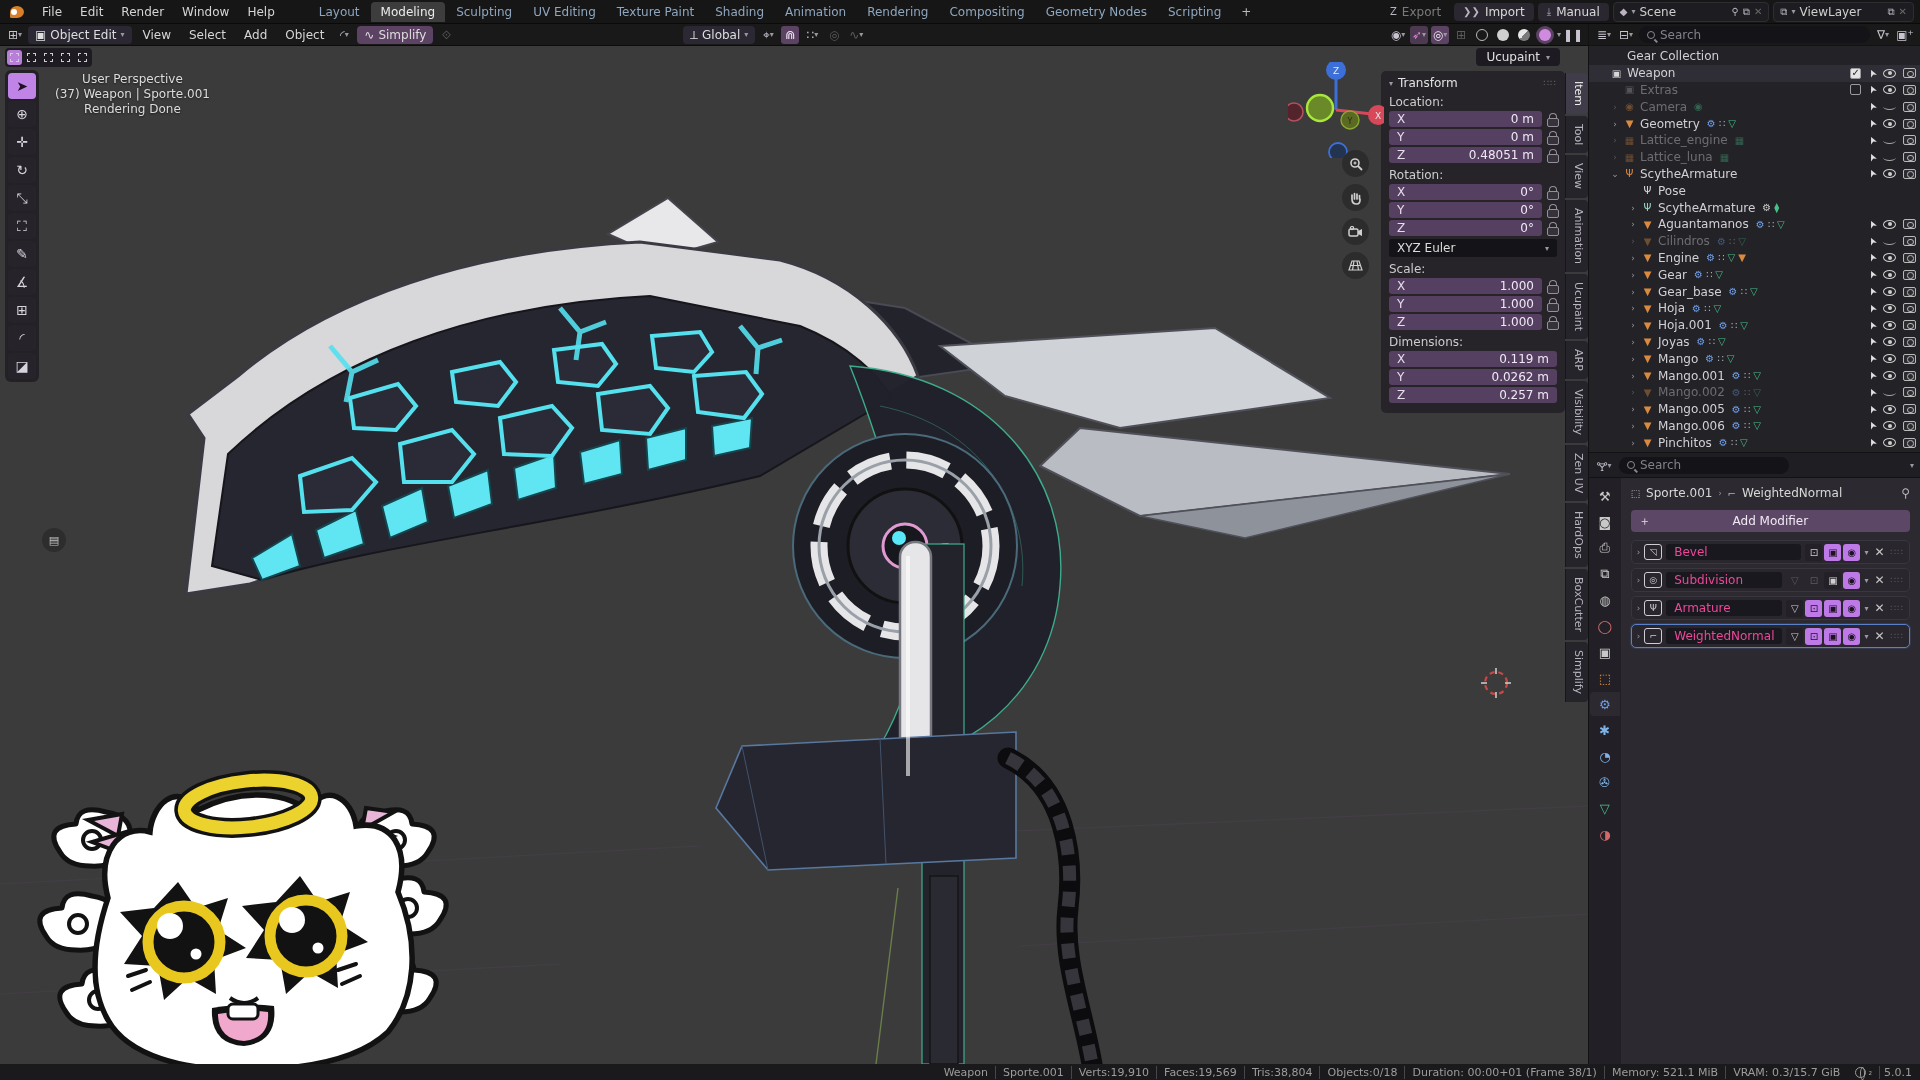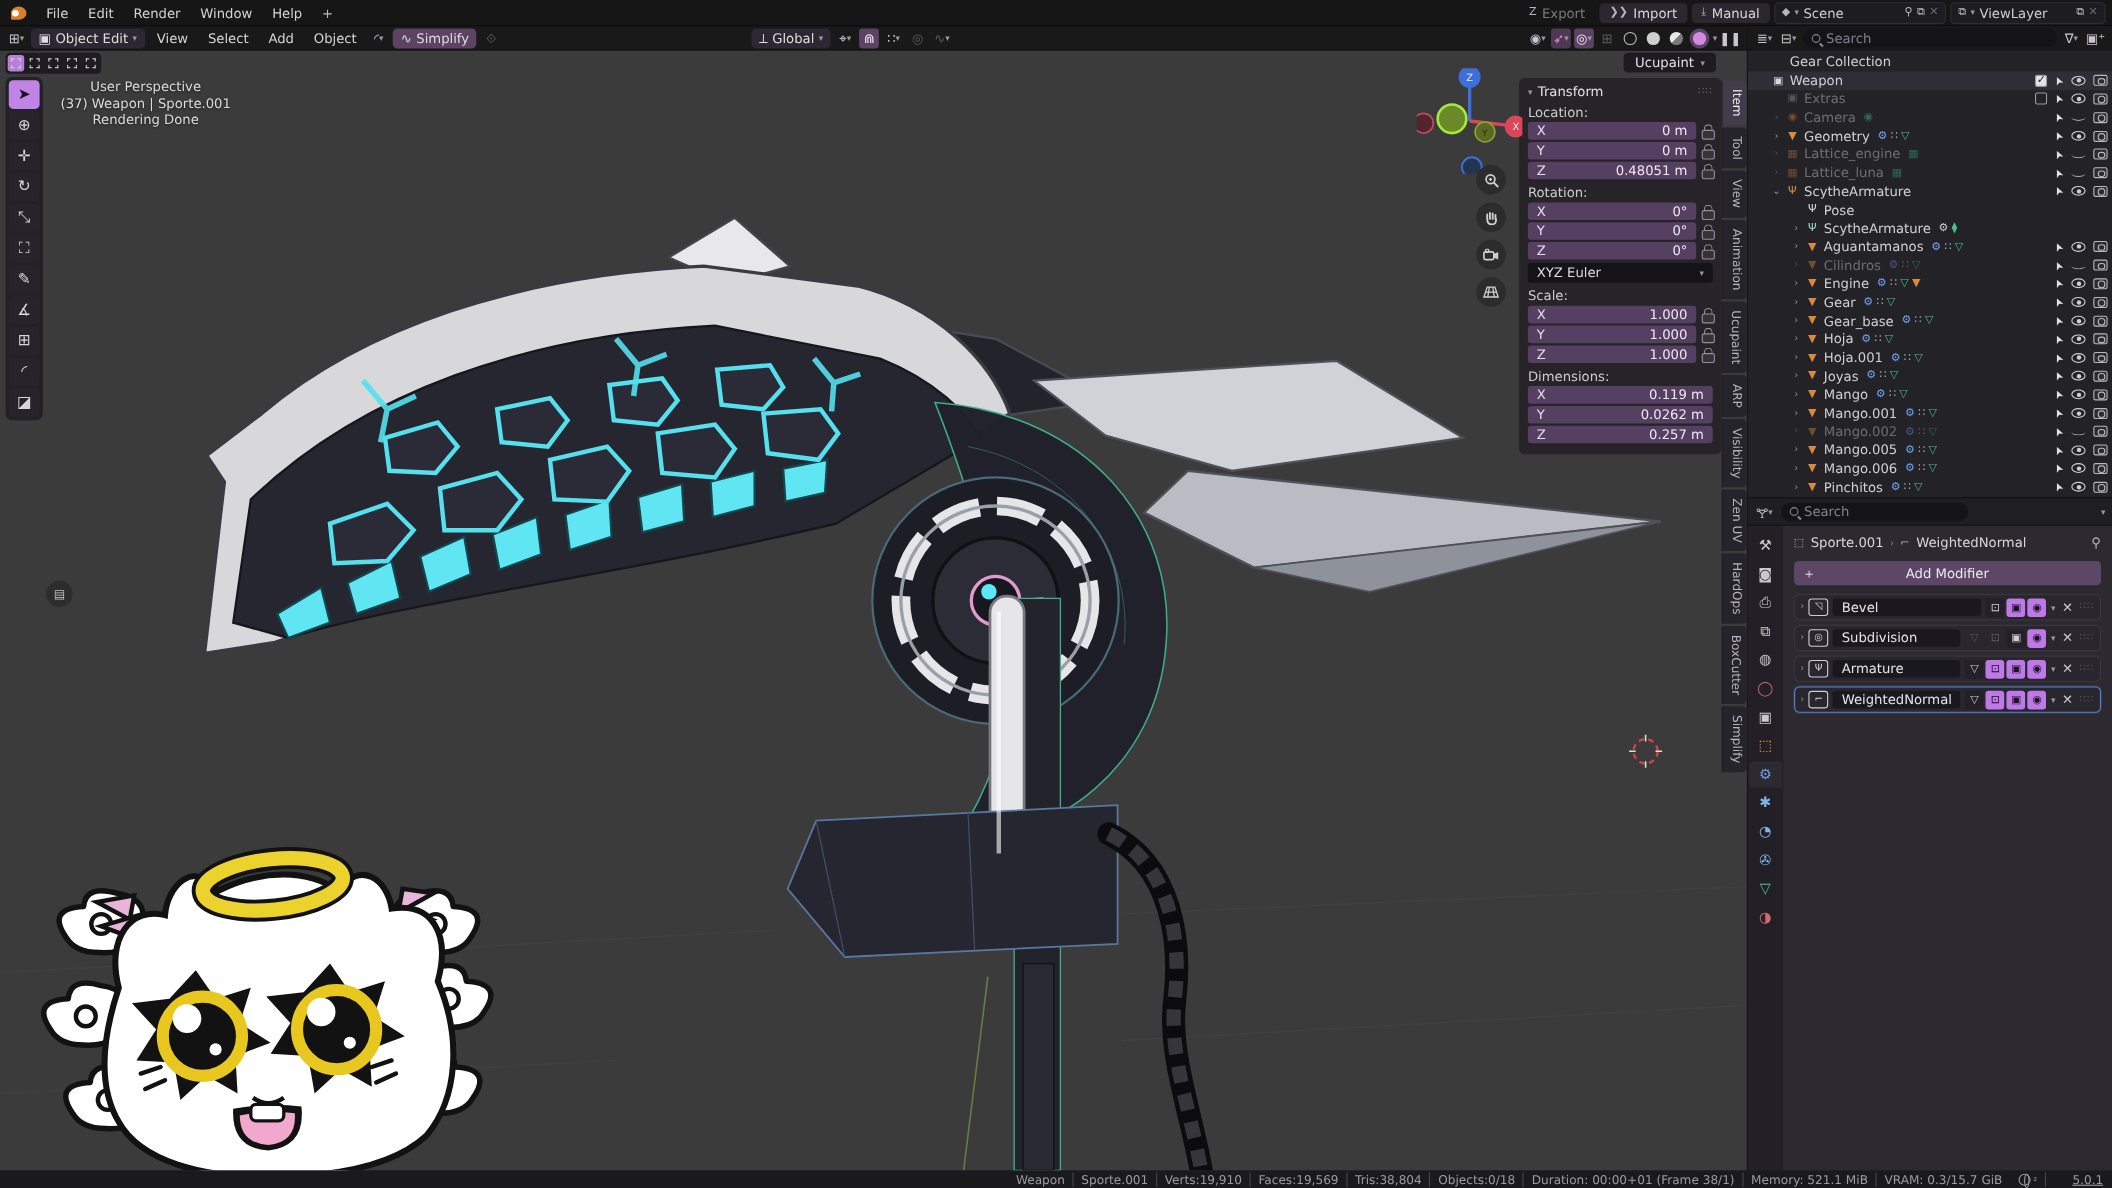--- a/index.html
+++ b/index.html
@@ -123,45 +123,58 @@
   .ptab.active { background:#2c2a30; }
   #pbody { flex:1; padding:8px 10px; }
   .crumb { display:flex; align-items:center; gap:6px; color:#d8d8d8; margin-bottom:10px; }
   .crumb .pin { margin-left:auto; color:#b9b4c0; }
   .addmod { background:#5d4766; border-radius:4px; height:22px; display:flex; align-items:center; justify-content:center; position:relative; color:#f0e9f3; margin-bottom:8px; }
   .addmod .plus { position:absolute; left:8px; color:#e3d8e8; }
   .mod { display:flex; align-items:center; gap:4px; background:#29262e; border:1px solid #39363f; border-radius:5px; height:24px; padding:0 5px; margin-bottom:4px; }
   .mod.selected { border-color:#5a80c8; box-shadow:0 0 0 1px #5a80c833; }
   .mod .exp { color:#9a97a1; font-size:9px; }
   .mod .mico { width:18px; height:16px; border:1.3px solid #cfccd4; border-radius:3px; display:flex; align-items:center; justify-content:center; font-size:9px; color:#cfccd4; }
-  .mod .mname { flex:1; background:#1a181f; border-radius:3px; padding:1px 8px; color:#e5e5e5; }
+  .mod .mname { flex:1; background:#1a181f; border-radius:3px; padding:1px 8px; color:#ec4899; }
   .tgl { width:17px; height:17px; border-radius:3px; display:flex; align-items:center; justify-content:center; font-size:10px; color:#cfcfcf; background:#232027; }
   .tgl.on { background:#bd79e6; color:#1d1323; }
   .tgl.disabled { color:#5c5962; background:transparent; }
   .mod .xi { color:#c9c9c9; padding:0 2px; }
   .mod .grip { color:#5c5962; font-size:9px; letter-spacing:1px; }
 
   
   #statusbar { height:16px; background:#1a1a1c; display:flex; align-items:center; justify-content:flex-end; padding:0 8px; color:#9c9c9c; font-size:11px; }
   .seg { padding:0 7px; white-space:pre; }
   .seg + .seg { border-left:1px solid #47474a; }
   .globe { width:11px; height:11px; border:1.2px solid #9c9c9c; border-radius:50%; position:relative; margin:0 2px 0 8px; }
   .globe:after { content:""; position:absolute; left:3.5px; top:-1px; width:3px; height:11px; border:1px solid #9c9c9c; border-radius:50%; }
-  .vsn { padding-left:24px; border-left:1px solid #47474a; margin-left:7px;text-decoration:underline; }
+  .vsn { padding-left:4px; border-left:1px solid #47474a; margin-left:7px; }
 </style>
 </head>
 <body>
 
 <div id="topbar">
   <div class="blender-logo"></div>
   <div class="menu-item">File</div>
   <div class="menu-item">Edit</div>
   <div class="menu-item">Render</div>
   <div class="menu-item">Window</div>
   <div class="menu-item">Help</div>
+  <div class="ws-tabs">
+      <div class="ws-tab">Layout</div>
+      <div class="ws-tab active">Modeling</div>
+      <div class="ws-tab">Sculpting</div>
+      <div class="ws-tab">UV Editing</div>
+      <div class="ws-tab">Texture Paint</div>
+      <div class="ws-tab">Shading</div>
+      <div class="ws-tab">Animation</div>
+      <div class="ws-tab">Rendering</div>
+      <div class="ws-tab">Compositing</div>
+      <div class="ws-tab">Geometry Nodes</div>
+      <div class="ws-tab">Scripting</div>
+    </div>
   <div class="ws-add">+</div>
   <div class="right">
     <div class="tb-btn dim">
         <span class="mini-ico">Z</span>
         <span>Export</span>
       </div>
     <div class="tb-btn">
         <span class="mini-ico">❯❯</span>
         <span>Import</span>
       </div>

